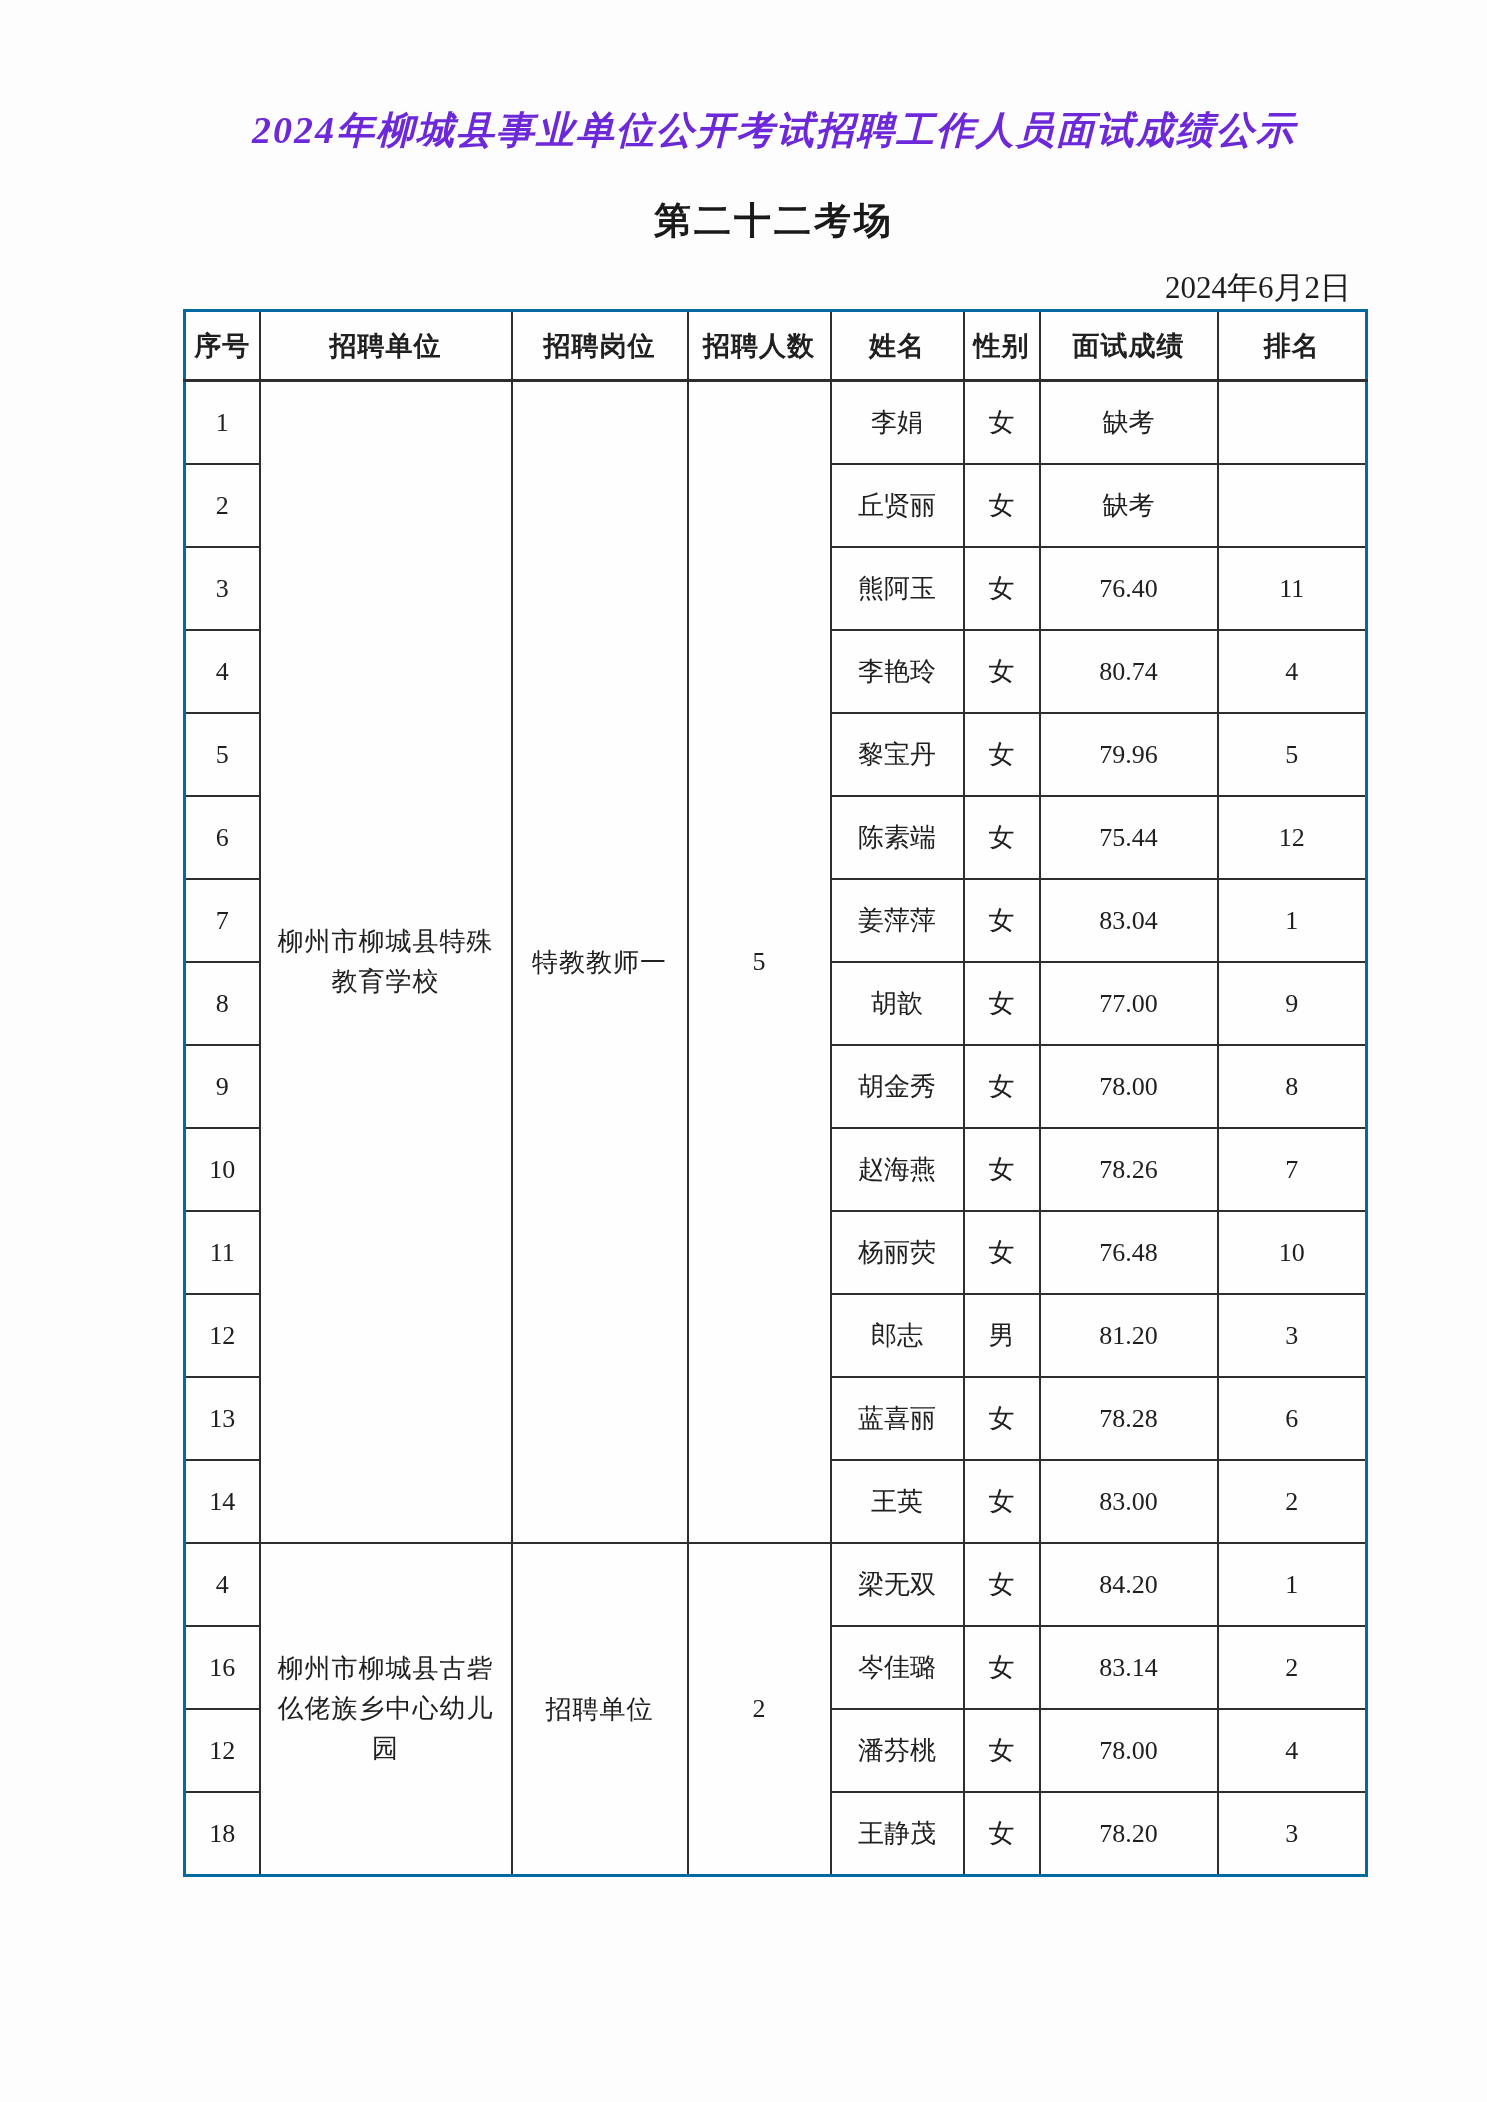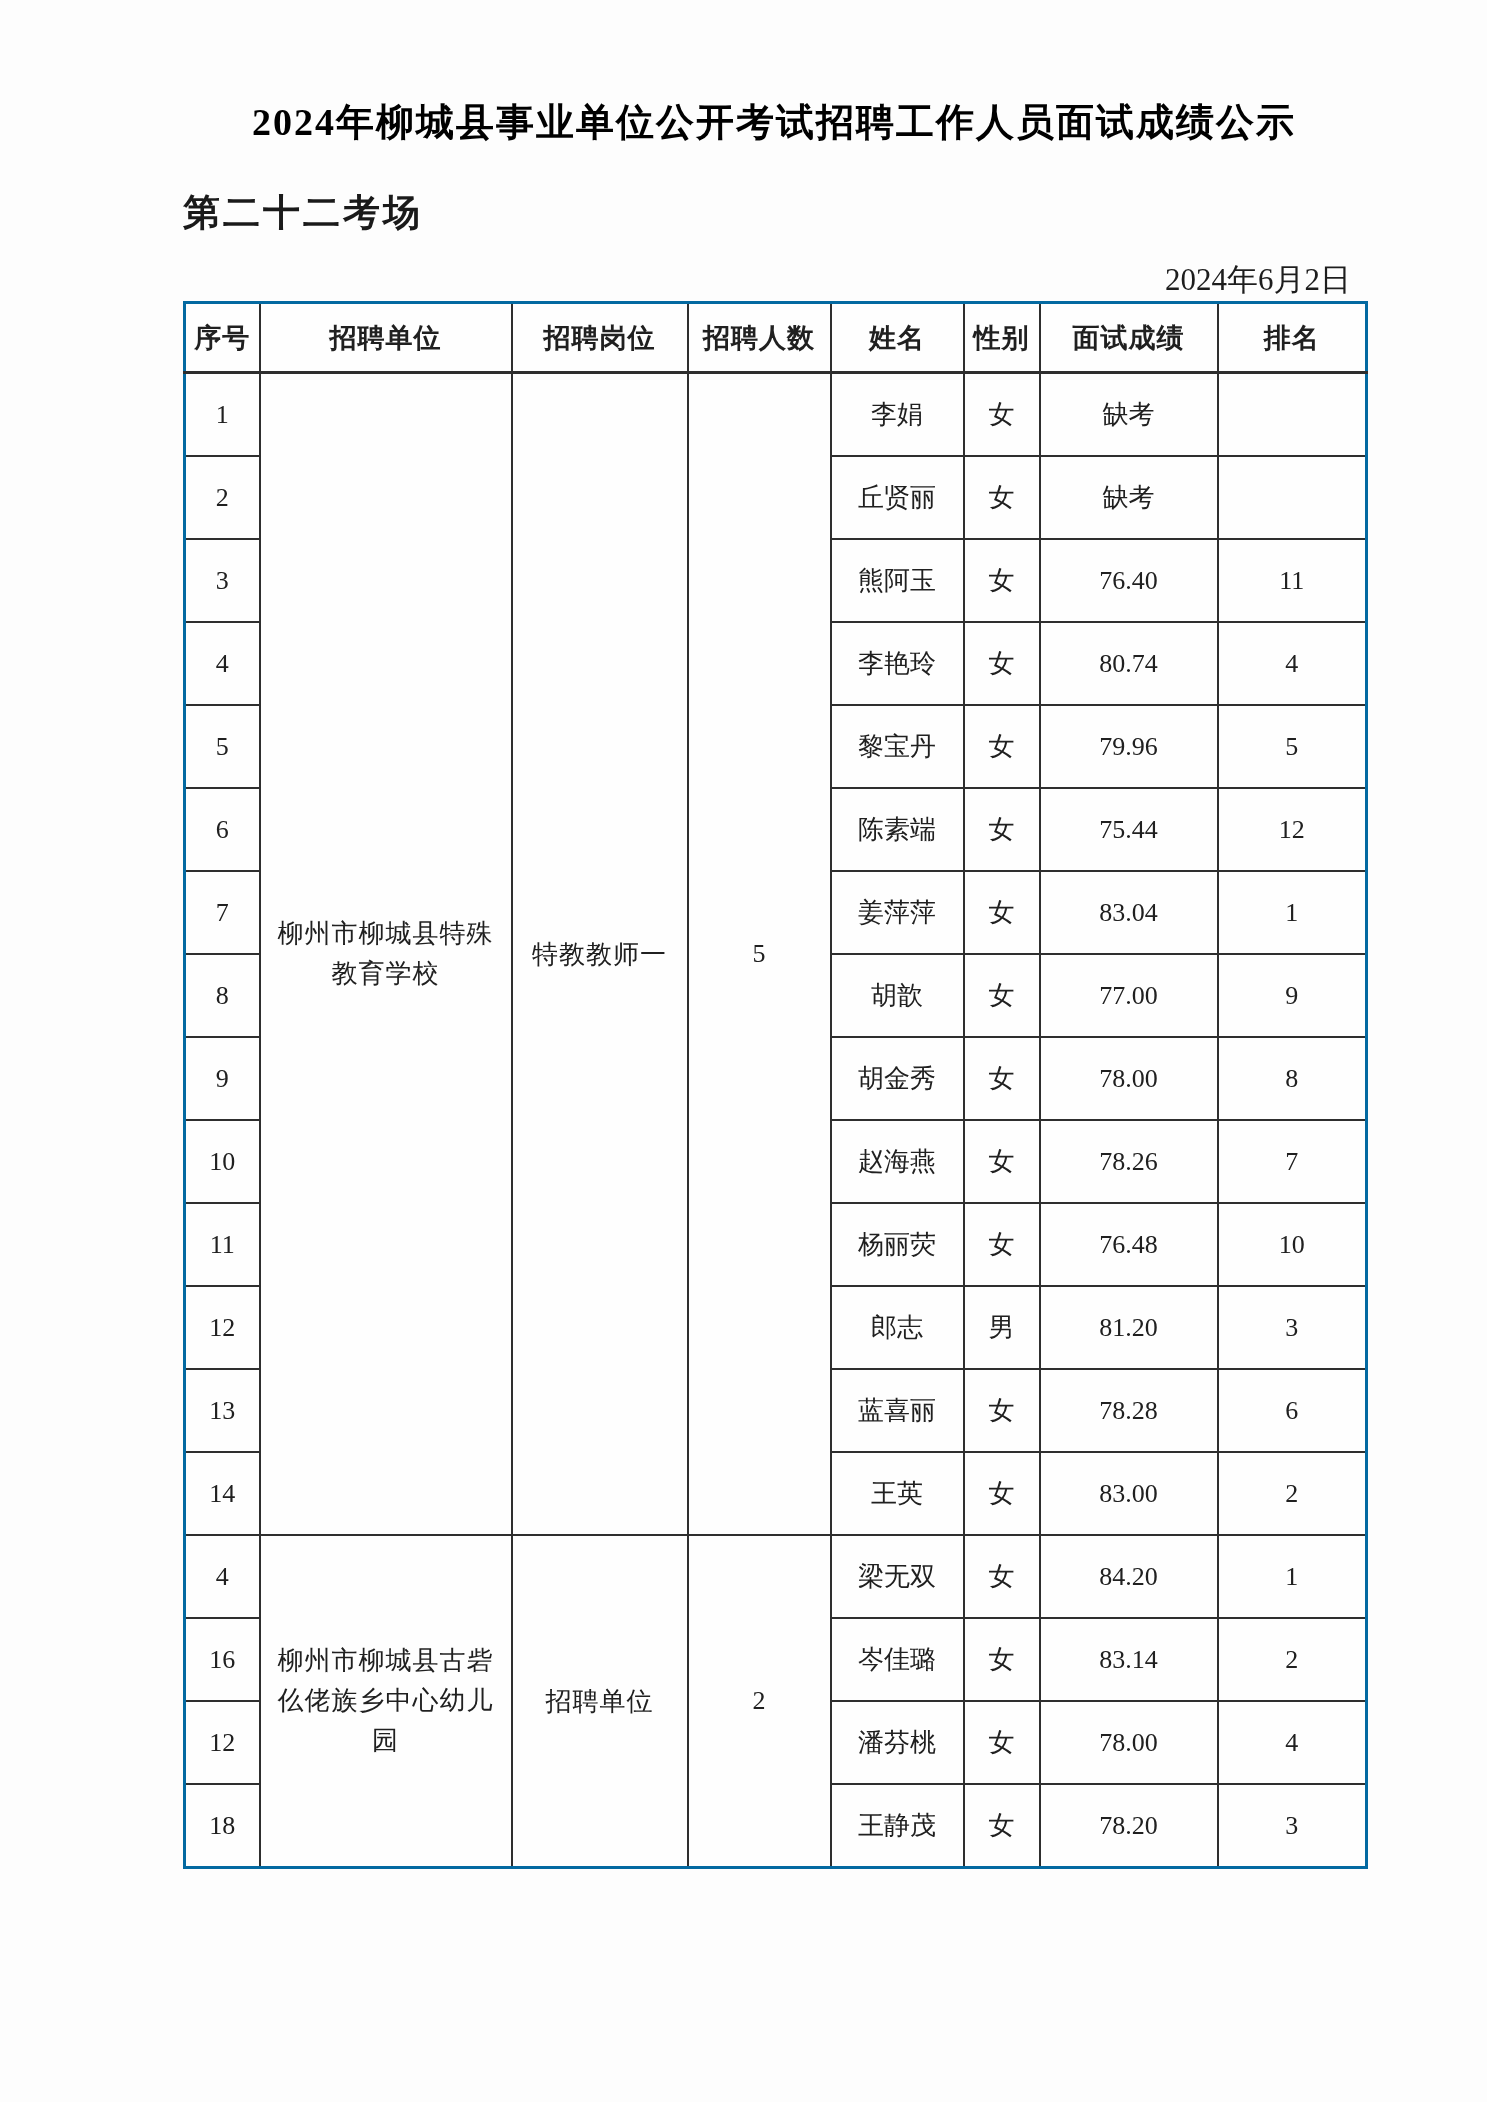--- a/index.html
+++ b/index.html
@@ -16,33 +16,35 @@
     color: #1d1d1d;
     overflow: hidden;
   }
   .content {
     position: absolute;
     left: 183px;
     top: 0;
     width: 1182px;
   }
   .doc-title {
-    margin: 8px;
+    margin: 16px;
     padding-top: 88px;
     text-align: center;
     font-size: 38px;
     font-weight: bold;
     letter-spacing: 2px;
     line-height: 52px;
-    color: #000000;
+    color: #6d28d9;
     white-space: nowrap;
+    font-style: italic;
   }
   .doc-subtitle {
     margin: 0;
     margin-top: 40px;
+    text-align: center;
     font-size: 37px;
     font-weight: bold;
     letter-spacing: 3px;
     line-height: 50px;
     color: #1a1a1a;
   }
   .doc-date {
     margin-top: 26px;
     padding-right: 14px;
     text-align: right;

